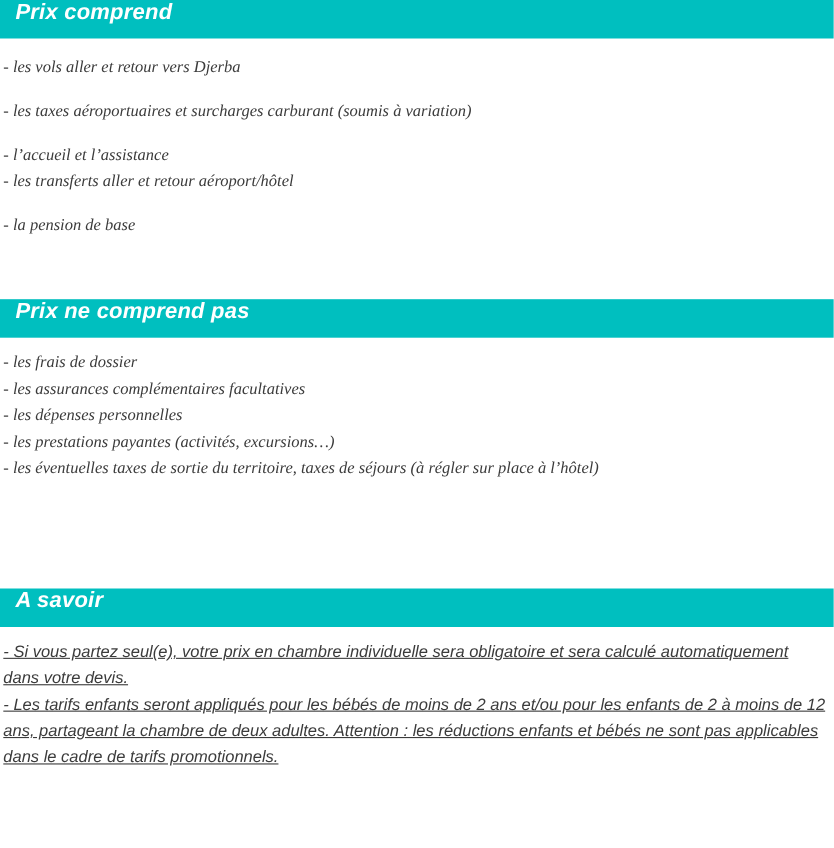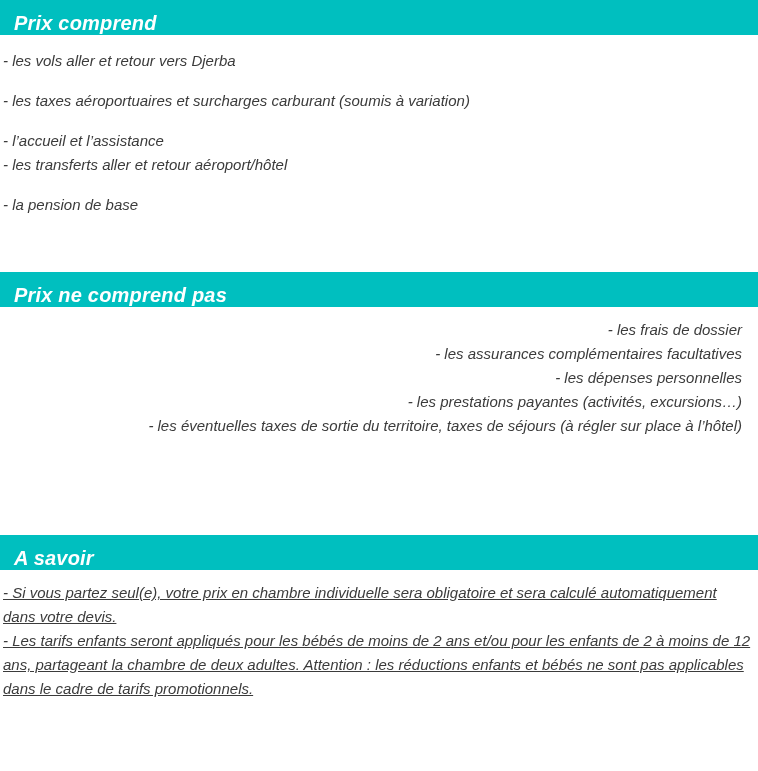--- a/index.html
+++ b/index.html
@@ -9,39 +9,39 @@
     background: #ffffff;
     font-family: "Liberation Sans", "DejaVu Sans", sans-serif;
     font-style: italic;
     color: var(--text, #3b3b3b);
   }
   .page { width: 758px; }
   .section-bar {
     background: var(--accent, #00bfbf);
     height: 35px;
     display: flex;
-    align-items: flex-end;
+    align-items: flex-start;
     padding: 0 14px;
   }
   .section-bar h2 {
     margin: 0;
     font-size: 20px;
     font-weight: 700;
     font-style: italic;
     color: #ffffff;
     letter-spacing: 0.2px;
   }
   .section-body {
     font-size: 15px;
     line-height: 24px;
   }
   .body-included { padding: 14px 6px 55px 3px; }
-  .body-excluded { padding: 11px 16px 97px 3px; text-align: right; }
+  .body-excluded { padding: 11px 6px 97px 3px; }
   .body-notes    { padding: 11px 6px 22px 3px; text-decoration: underline; }
-  p.item { margin: 0; }
+  p.item { margin: 0; font-family: Liberation Serif, serif; }
   p.item.gap { margin-bottom: 16px; }
   p.note { margin: 0; }
 </style>
 </head>
 <body>
 
 <div class="page">
 
   <header class="section-bar">
     <h2>Prix comprend</h2>

